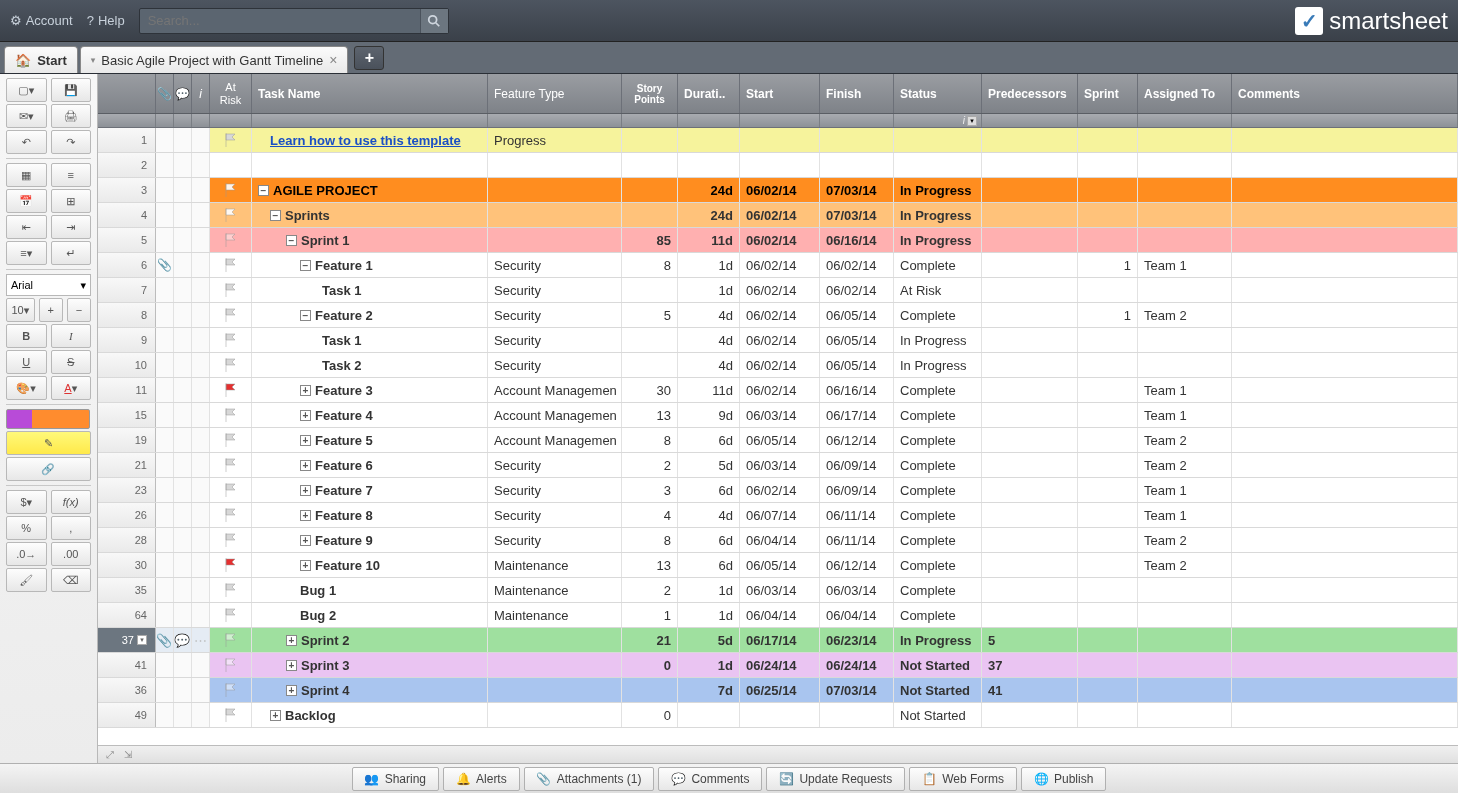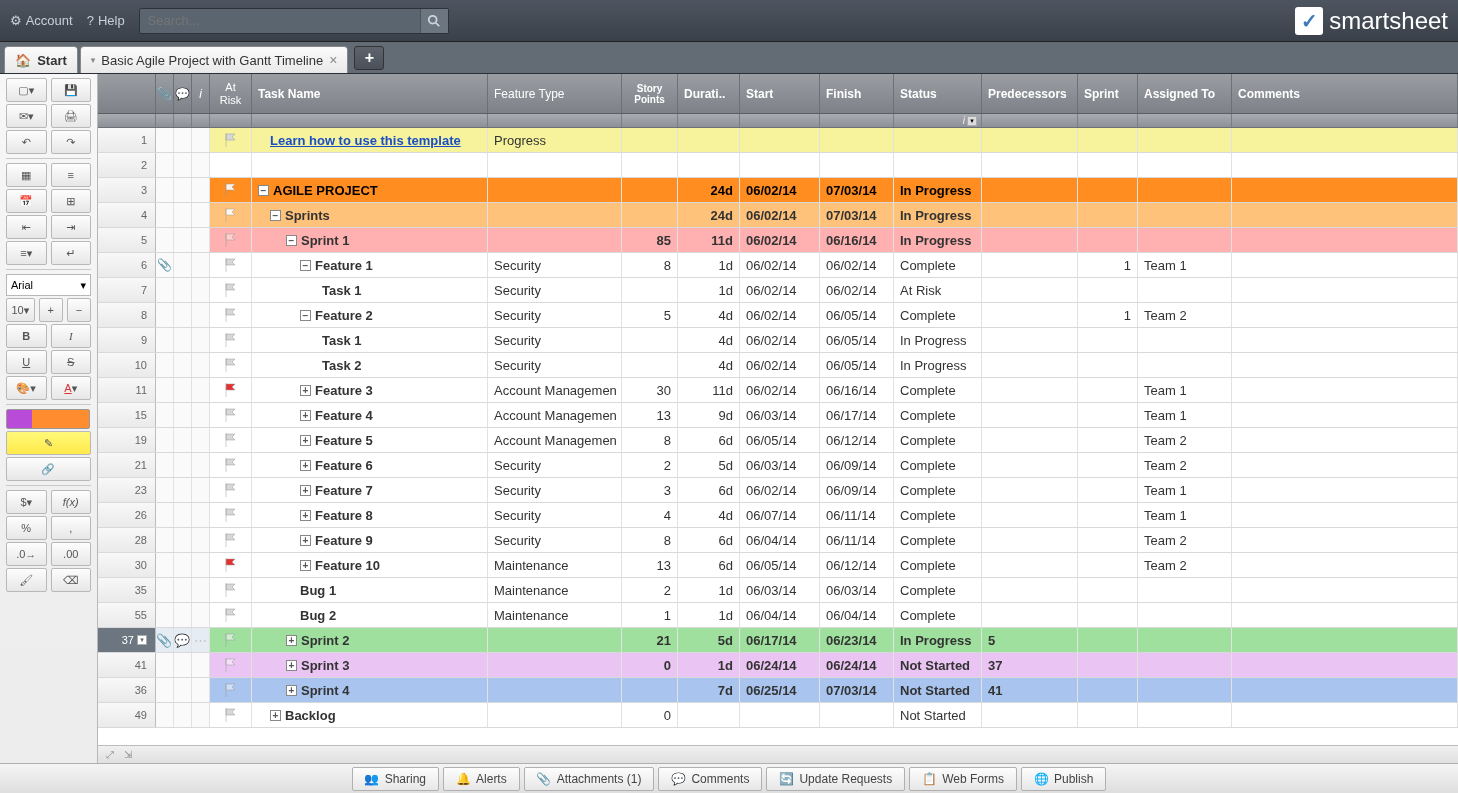--- a/index.html
+++ b/index.html
@@ -688,21 +688,21 @@
           <div class="cell dur">1d</div>
           <div class="cell start">06/03/14</div>
           <div class="cell finish">06/03/14</div>
           <div class="cell status">Complete</div>
           <div class="cell pred"></div>
           <div class="cell sprint"></div>
           <div class="cell assign"></div>
           <div class="cell comments"></div>
         </div>
         <div class="row ">
-          <div class="cell rownum">55</div>
+          <div class="cell rownum">64</div>
           <div class="cell icons"></div>
           <div class="cell icons"></div>
           <div class="cell icons"></div>
           <div class="cell flag">
             <span class="flagicon grey"><svg width="12" height="14" viewBox="0 0 12 14">
                 <path d="M1 0 L1 14 M1 1 L10 1 L7 4 L10 7 L1 7 Z" stroke="#999" stroke-width="0.5"></path>
               </svg></span>
           </div>
           <div class="cell taskname indent3">Bug 2</div>
           <div class="cell ftype">Maintenance</div>

